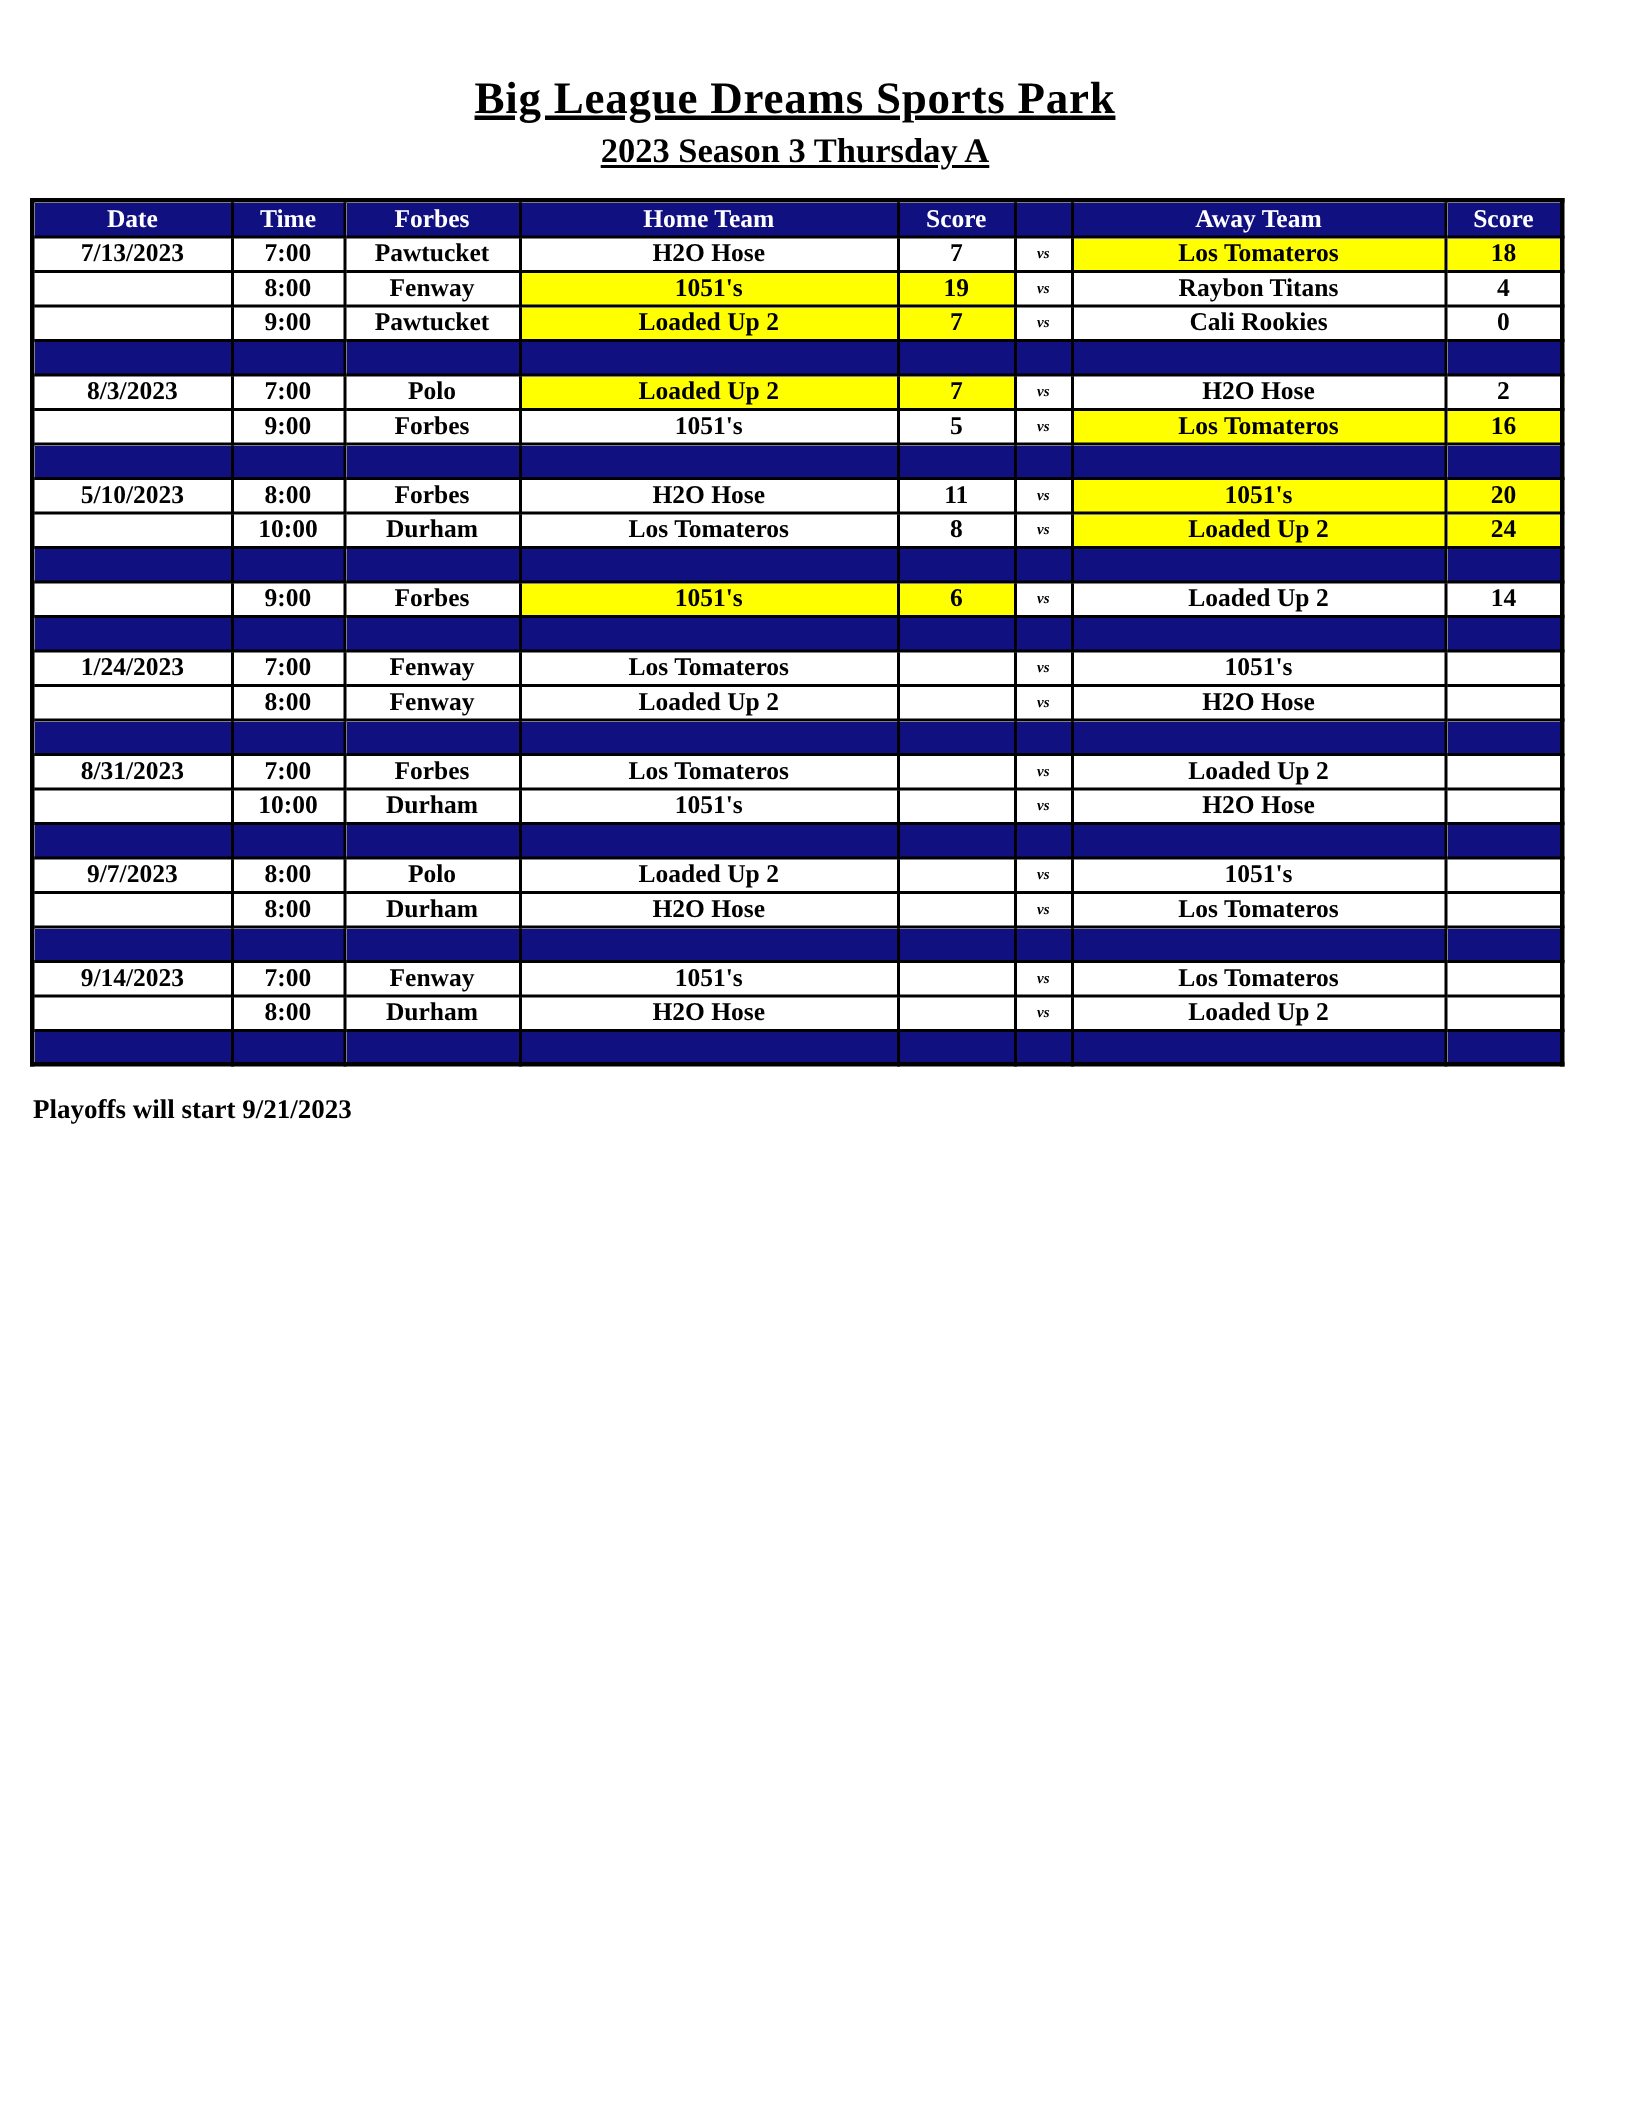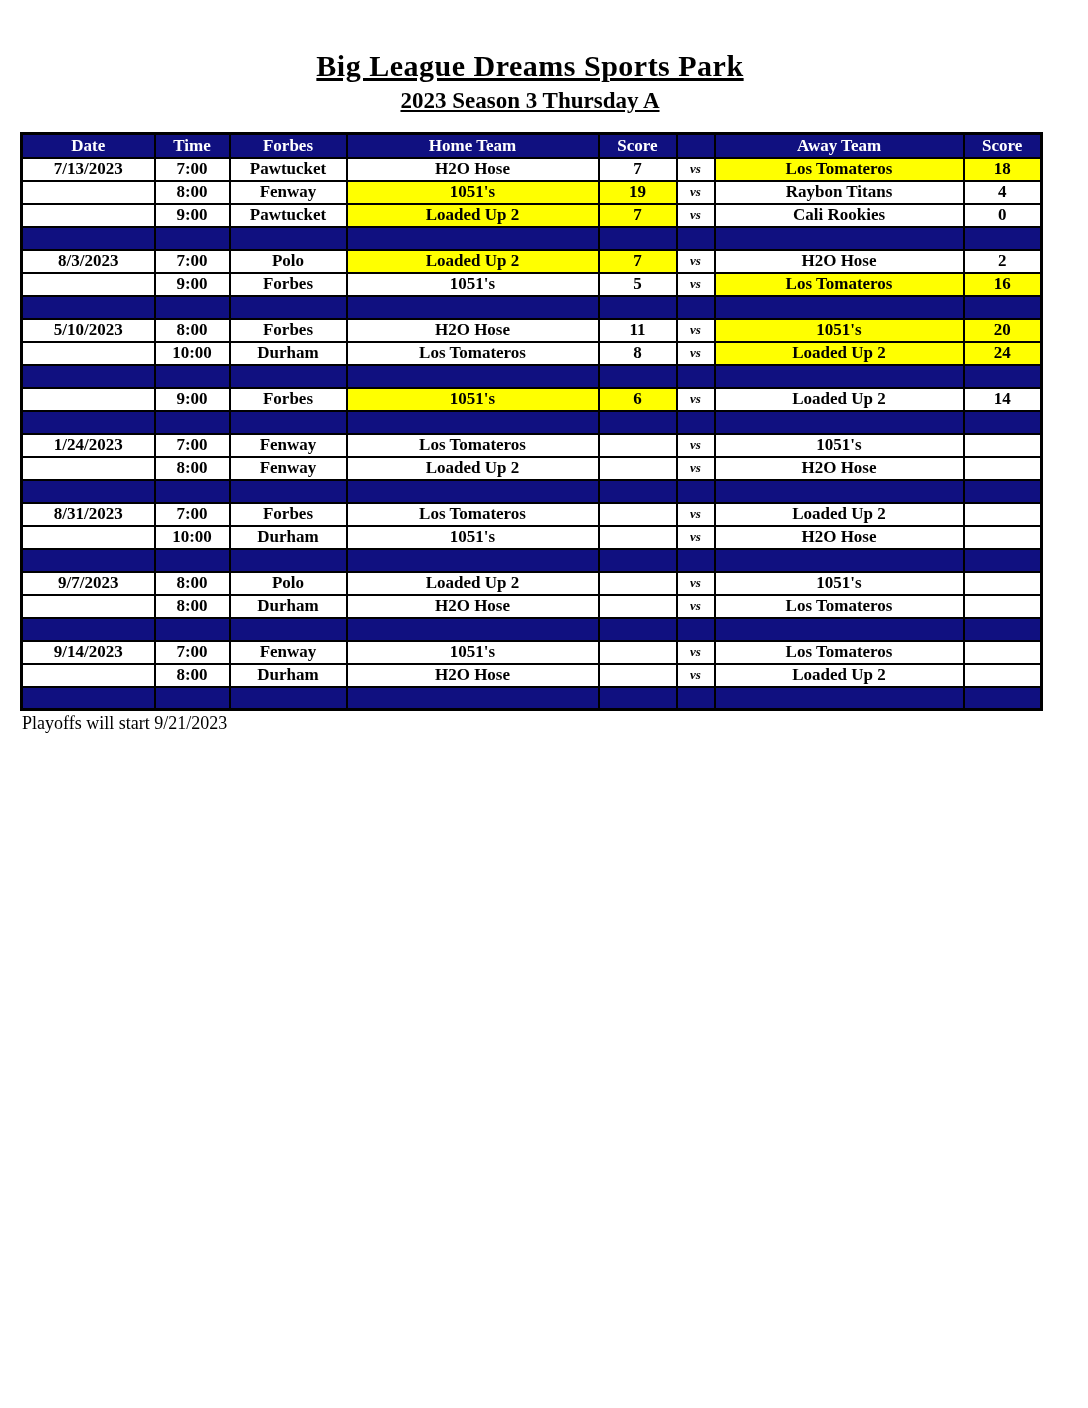--- a/index.html
+++ b/index.html
@@ -52,26 +52,26 @@
   table.schedule thead th {
     background: var(--navy);
     color: #ffffff;
     height: 24px;
   }
   table.schedule td { background: #ffffff; }
   table.schedule td.hl { background: var(--yellow); }
   table.schedule tr.sep td { background: var(--navy); }
   table.schedule td.vs {
     font-style: italic;
-    font-size: 13px;
+    font-size: 10px;
   }
   .footer {
-    font-size: 18px; font-weight: 400;
+    font-size: 18px; font-weight: 700;
     line-height: 24px;
-    margin-top: 0;
+    margin-top: 16px;
     margin-left: 2px;
     text-align: left;
   }
 </style>
 </head>
 <body>
 
 <div class="page">
   <div class="titles">
     <div class="title">Big League Dreams Sports Park</div>

